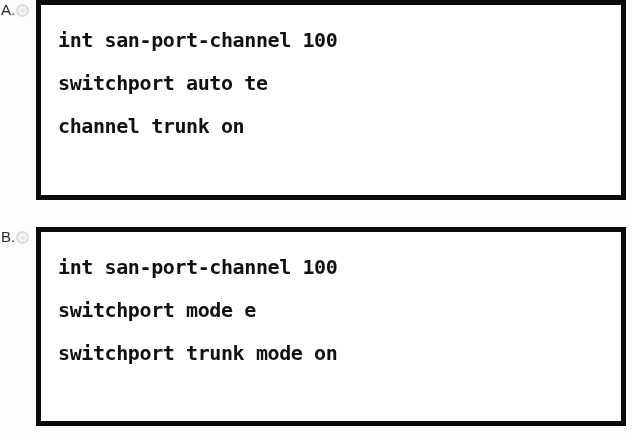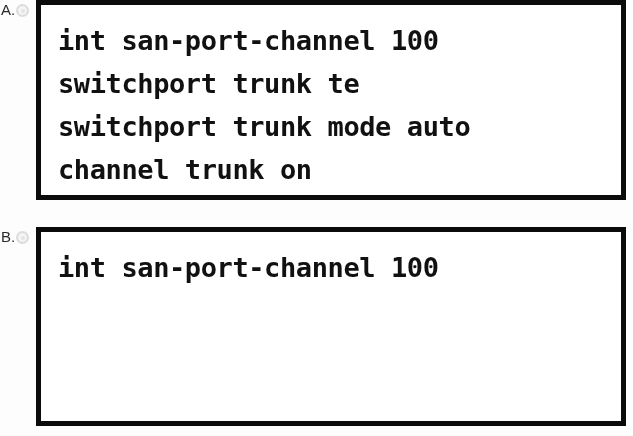--- a/index.html
+++ b/index.html
@@ -85,49 +85,50 @@
     background: #ffffff;
     box-sizing: border-box;
     padding: 14px 0 10px 17px;
   }
 
   .choice-a .code-box { height: 200px; }
   .choice-b .code-box { height: 199px; }
 
   .code-line {
     font-family: "DejaVu Sans Mono", "Liberation Mono", monospace;
-    font-size: 27px;
+    font-size: 20px;
     font-weight: bold;
     color: #111111;
     line-height: 43px;
     white-space: pre;
     letter-spacing: -0.4px;
   }
 </style>
 </head>
 <body>
 
 <div class="choice-list">
 
   <div class="choice choice-a">
     <div class="choice-marker">
       <span class="choice-letter">A.</span>
       <span class="radio-icon"></span>
     </div>
     <div class="code-box">
       <div class="code-line">int san-port-channel 100</div>
-      <div class="code-line">switchport trunk te</div>
-      <div class="code-line">switchport trunk mode auto</div>
+      <div class="code-line">switchport auto te</div>
       <div class="code-line">channel trunk on</div>
     </div>
   </div>
 
   <div class="choice choice-b">
     <div class="choice-marker">
       <span class="choice-letter">B.</span>
       <span class="radio-icon"></span>
     </div>
     <div class="code-box">
       <div class="code-line">int san-port-channel 100</div>
+      <div class="code-line">switchport mode e</div>
+      <div class="code-line">switchport trunk mode on</div>
     </div>
   </div>
 
 </div>
 
 </body></html>

